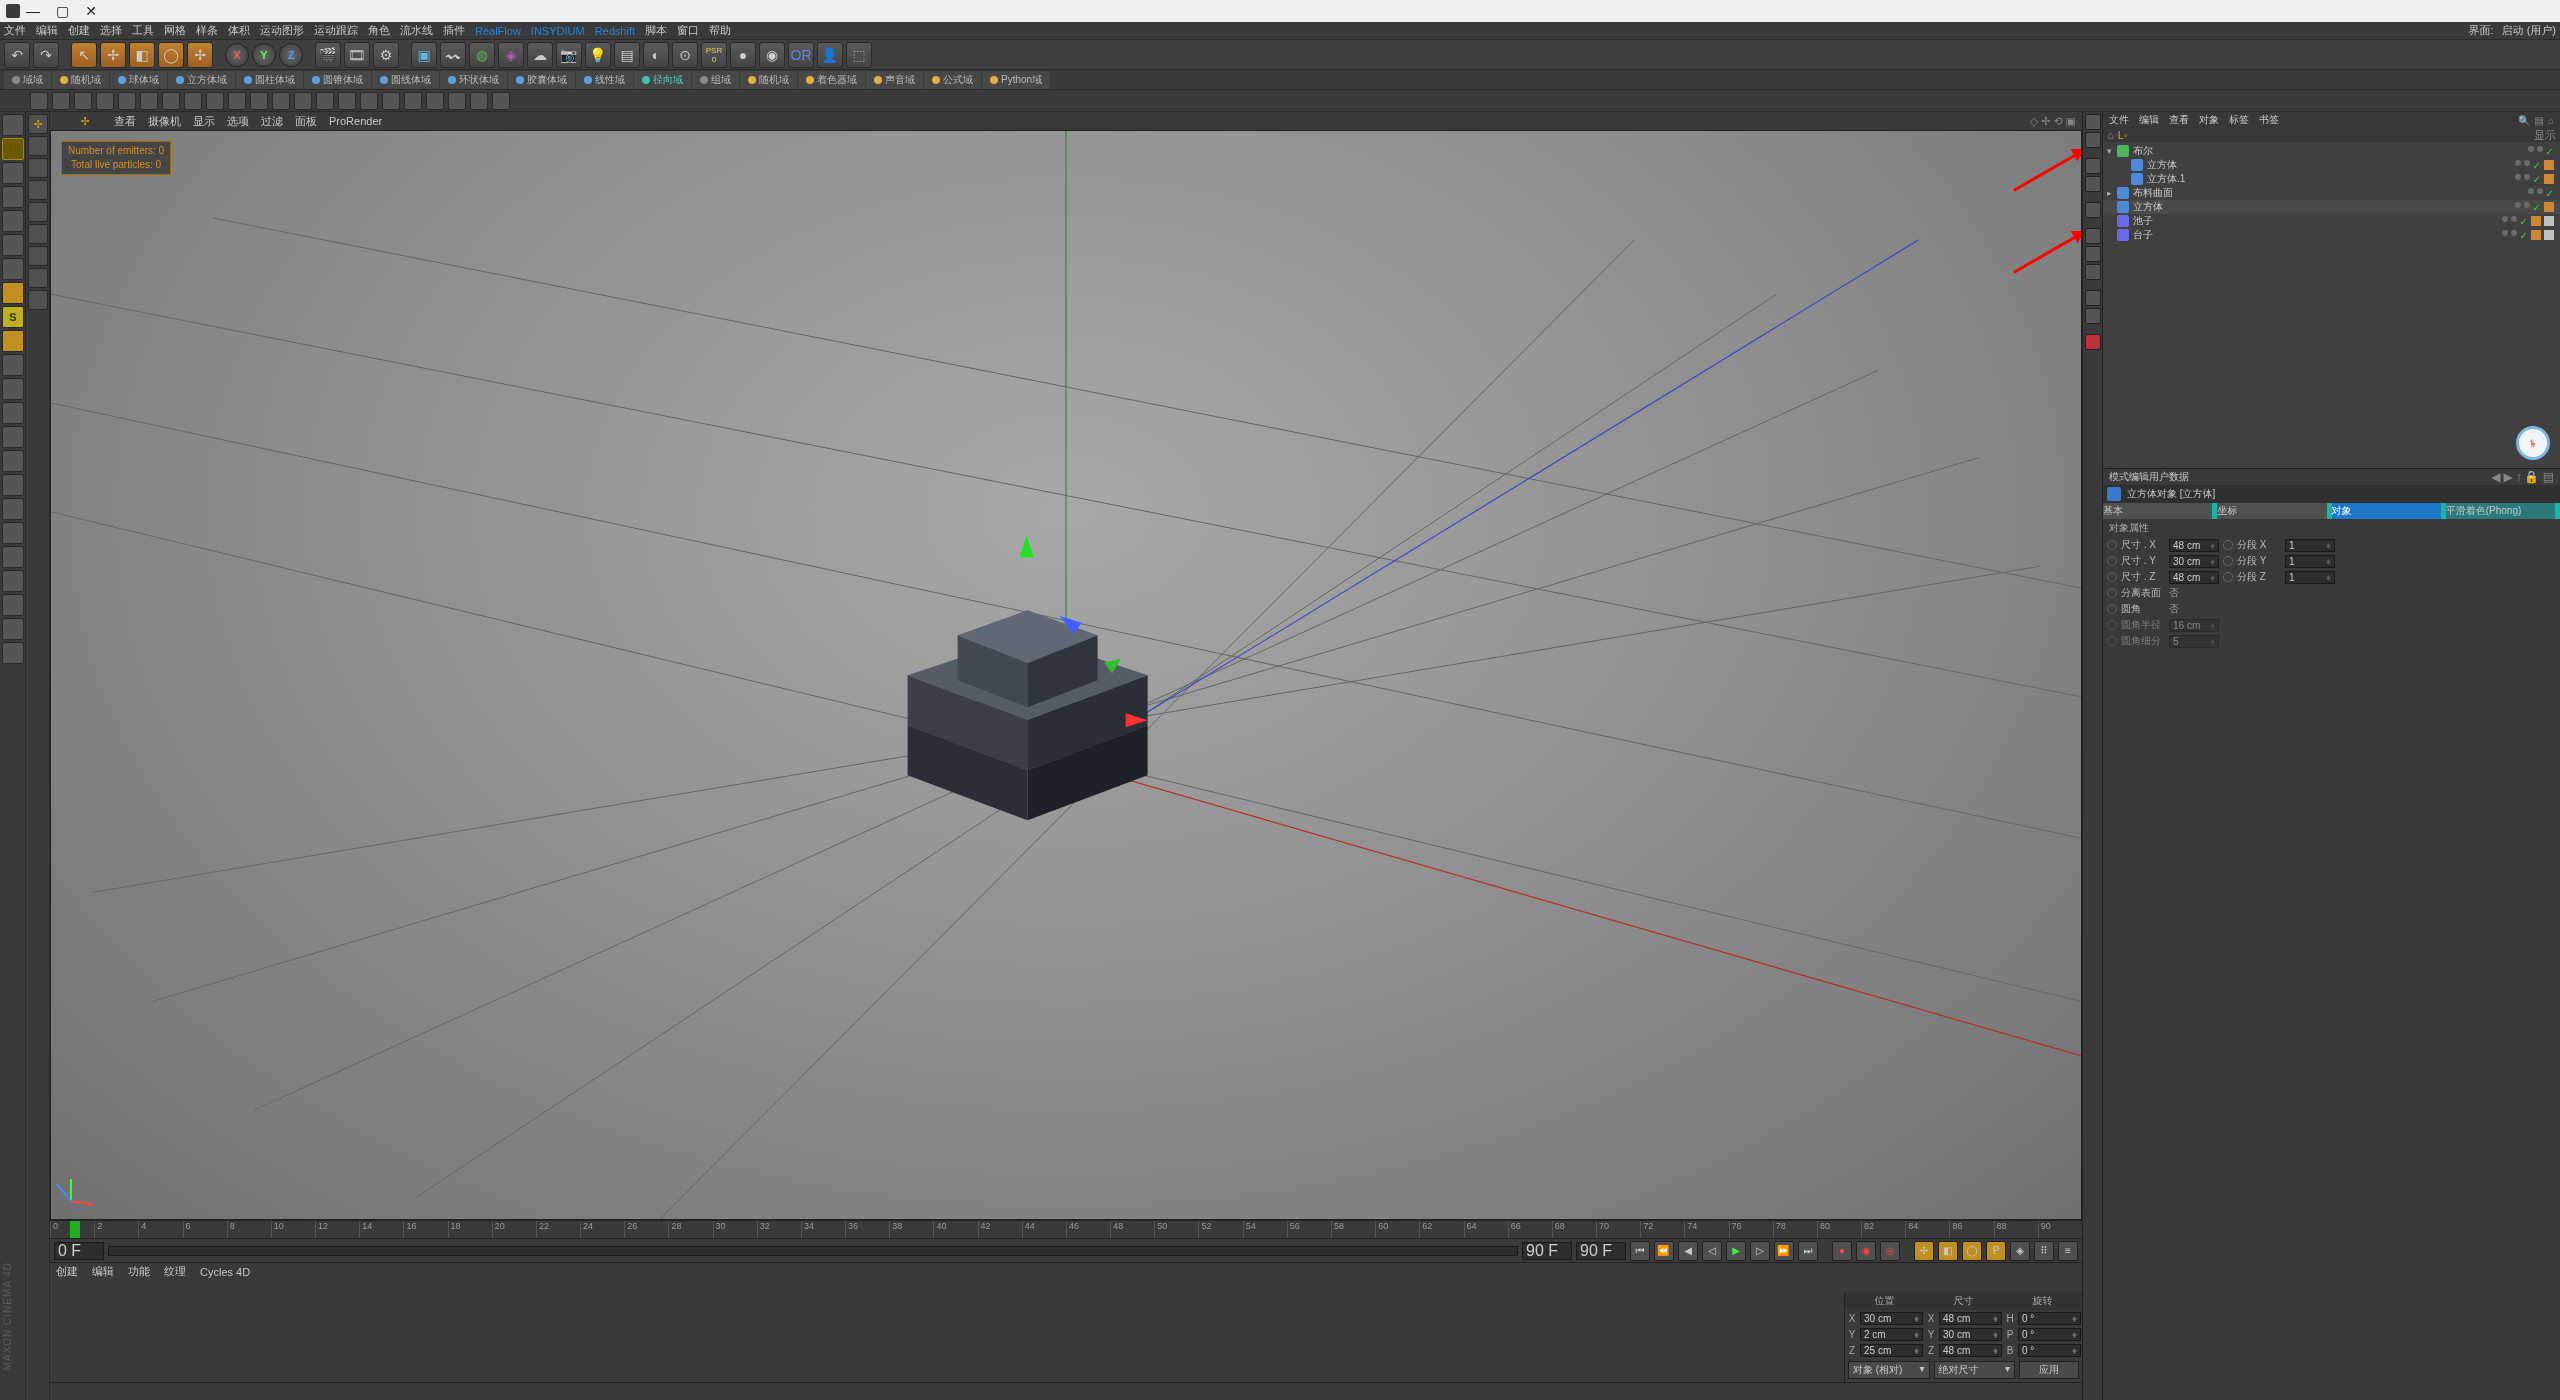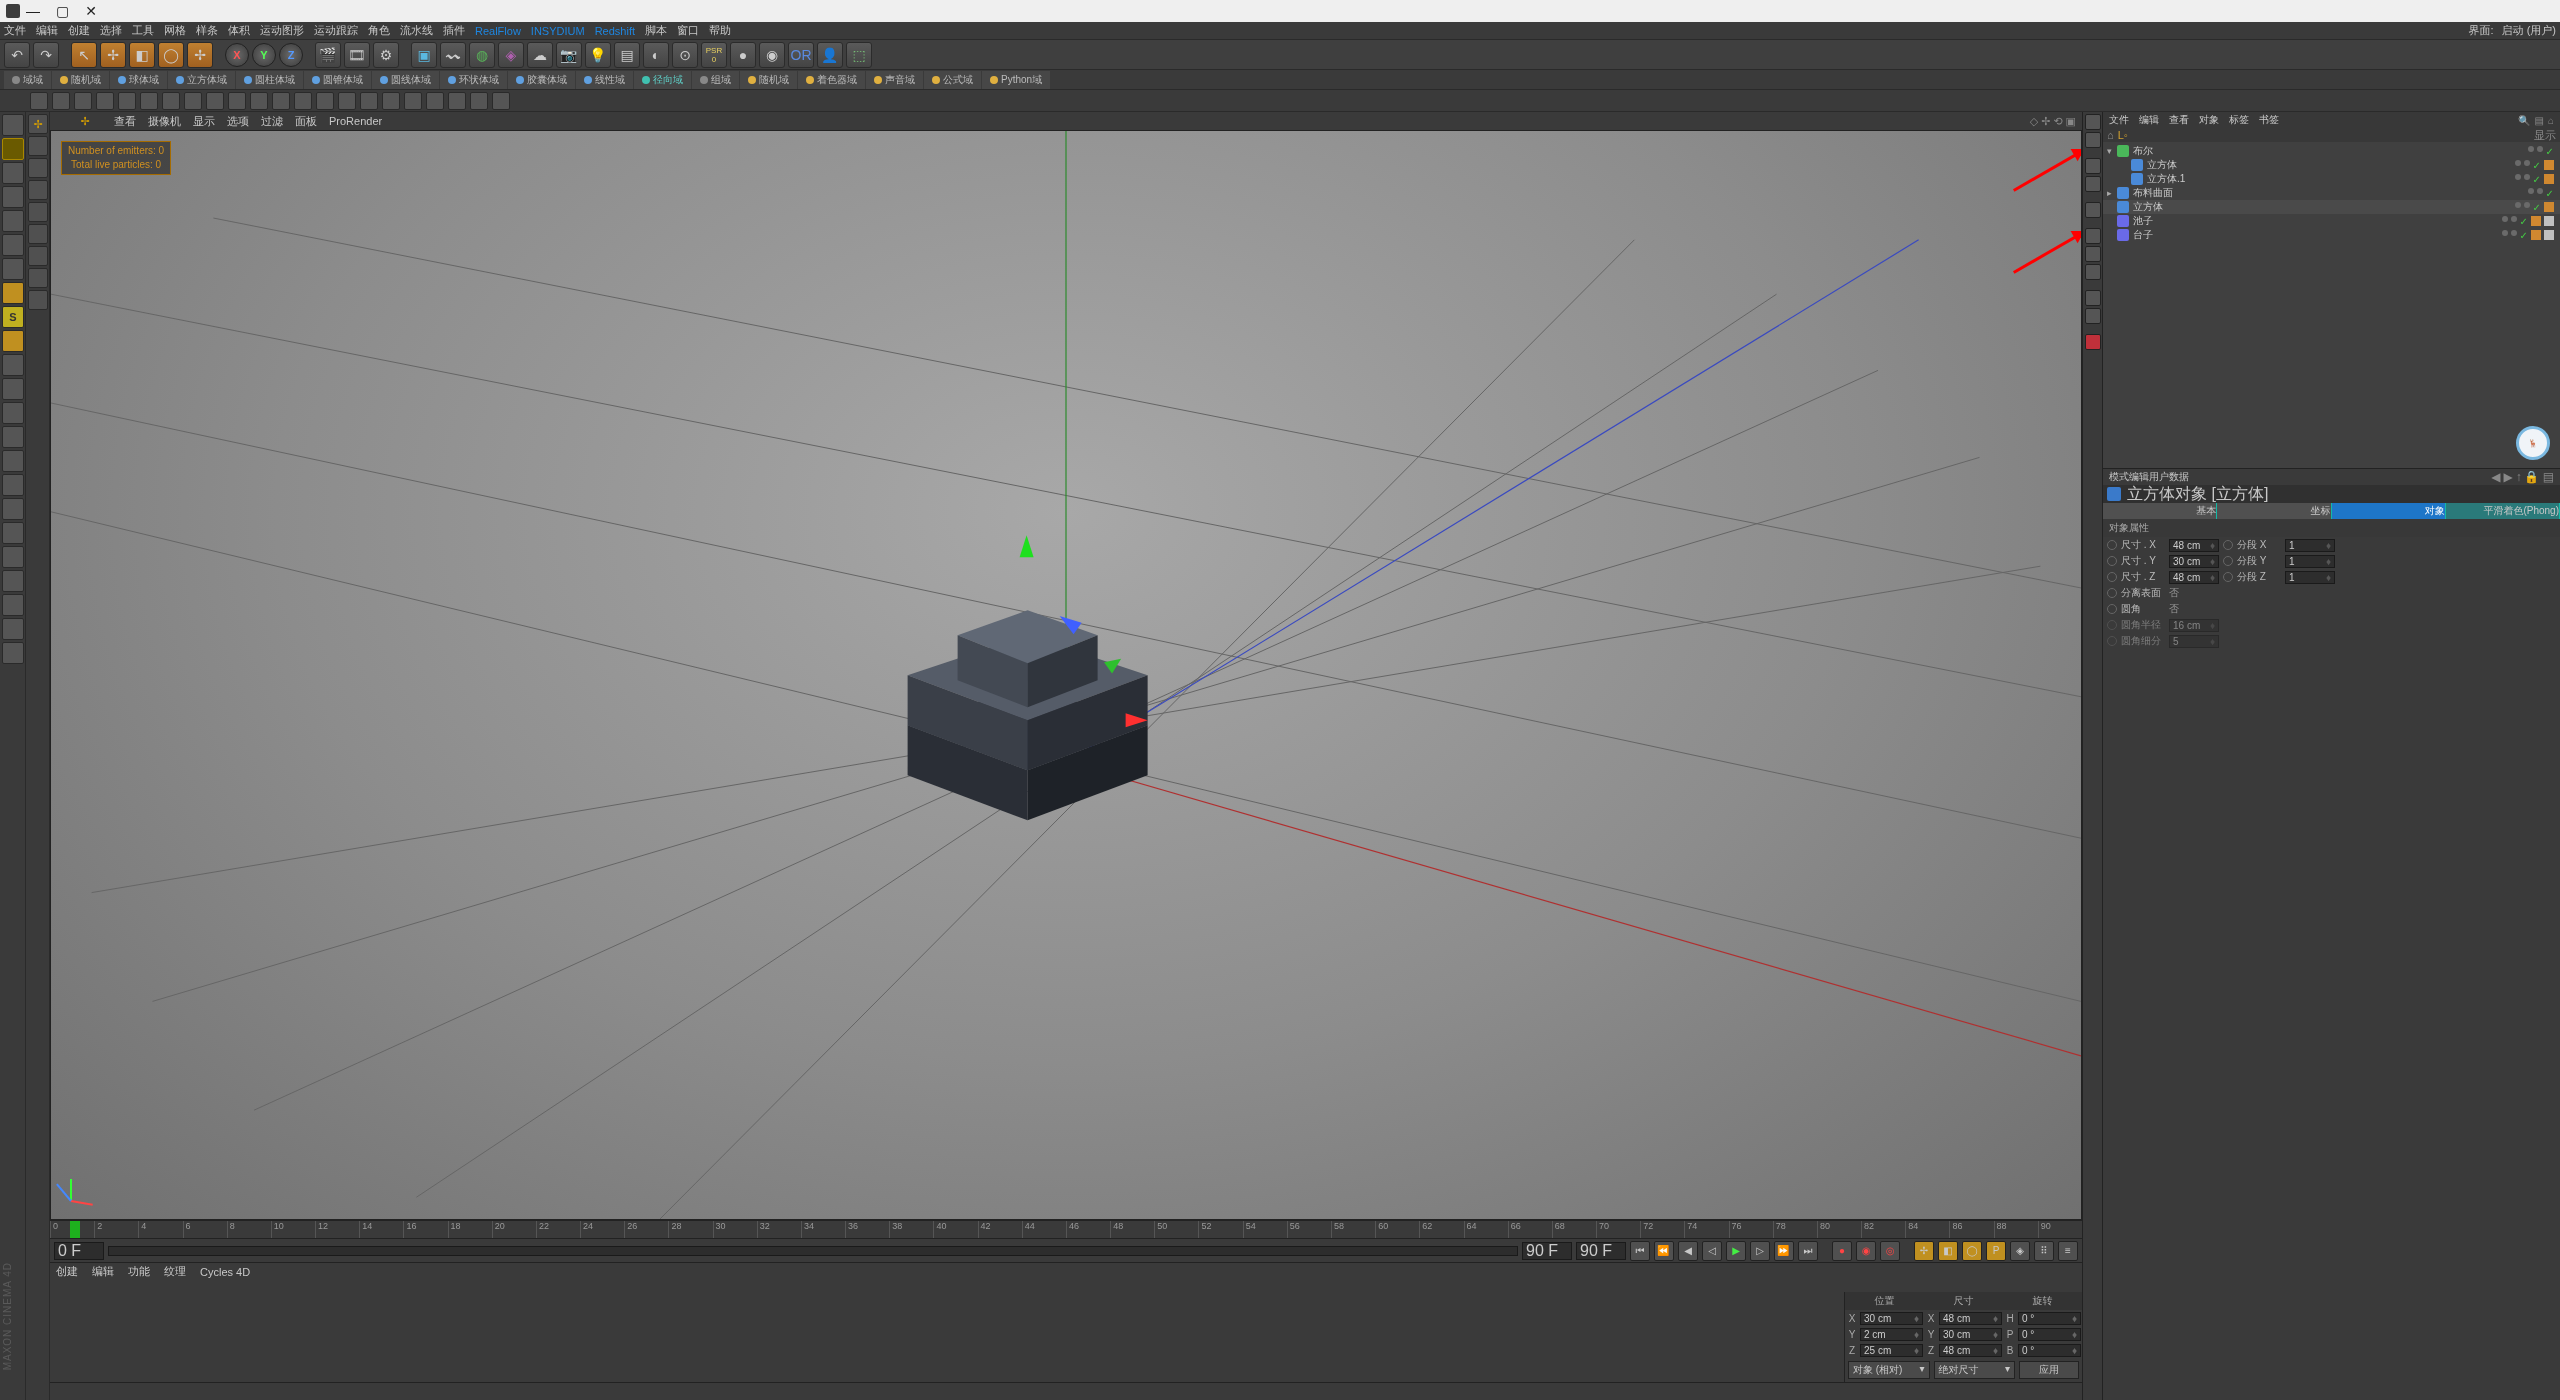--- a/index.html
+++ b/index.html
@@ -122,24 +122,24 @@
 .objrow .dot{ width:6px; height:6px; border-radius:50%;}
 .ind{ display:inline-block;}
 .i1{ width:14px;}
 
 .badge{ position:absolute; right:10px; bottom:8px; width:34px; height:34px; border-radius:50%; background:#f0f4f8; border:3px solid #7ab8e0; display:flex; align-items:center; justify-content:center; font-size:8px; color:#446;}
 
 
 .attrmgr { flex:1; display:flex; flex-direction:column;}
 .attrmgr .amenu{ height:16px; display:flex; padding:0 6px; font-size:10px; align-items:center;}
 .attrmgr .amenu .ar{ margin-left:auto; display:flex; gap:3px; color:#888; font-size:12px;}
-.attrmgr .objtitle{ height:18px; background:#303030; display:flex; align-items:center; gap:6px; padding:0 4px; font-size:16px;}
+.attrmgr .objtitle{ height:18px; background:#303030; display:flex; align-items:center; gap:6px; padding:0 4px; font-size:10px;}
 .attrmgr .objtitle .ti{ width:14px; height:14px; background:#3a7aca; border-radius:2px;}
 .attrmgr .tabs{ display:flex; height:16px;}
-.attrmgr .tab{ flex:1; text-align:right; font-size:10px; background:#505050; border-right:1px solid #14b8a6; line-height:16px;}
+.attrmgr .tab{ flex:1; text-align:left; font-size:10px; background:#505050; border-right:5px solid #14b8a6; line-height:16px;}
 .attrmgr .tab.active{ background:#1e76c8; color:#fff;}
 .attrmgr .tab.teal{ background:#2a7a7a;}
 .attrmgr .section{ padding:2px 6px; font-size:10px; color:#aaa; background:#383838;}
 .attrmgr .prow{ display:flex; align-items:center; height:16px; padding:0 4px; font-size:10px; gap:4px;}
 .attrmgr .prow .pico{ width:10px; height:10px; border:1px solid #666; border-radius:50%;}
 .attrmgr .prow .plbl{ width:44px; color:#bbb;}
 .attrmgr .prow .pval{ width:50px; background:#2d2d2d; border:1px solid #1a1a1a; padding:0 3px; color:#ccc; display:flex; justify-content:space-between;}
 .attrmgr .prow .pval .sp{ color:#555;}
 .attrmgr .prow.dim{ opacity:.5;}
 

